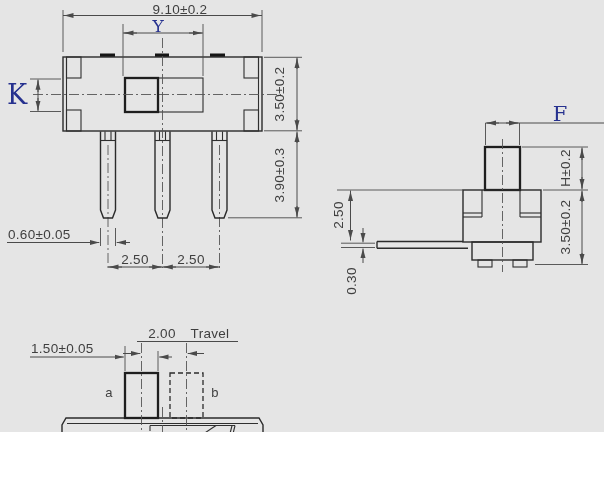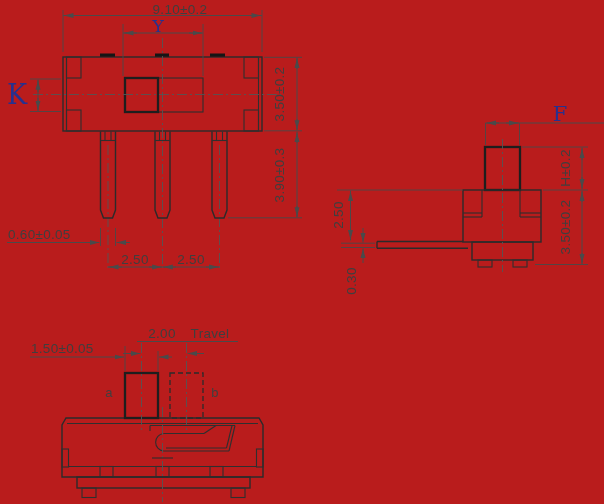--- a/index.html
+++ b/index.html
@@ -1,16 +1,16 @@
 <!DOCTYPE html>
 <html><head>
 <meta charset="utf-8">
 <style>
   html,body{margin:0;padding:0;background:#ffffff;}
-  #canvas{position:relative;width:604px;height:504px;background:#b91c1c;overflow:hidden;}
+  #canvas{position:relative;width:604px;height:432px;background:#e5e5e5;overflow:hidden;}
   svg{position:absolute;left:0;top:0;}
   .outline{stroke:#2b2b2b;stroke-width:1.4;fill:none;}
   .thick{stroke:#1e1e1e;stroke-width:2.3;fill:none;}
   .thin{stroke:#2f2f2f;stroke-width:1.1;fill:none;}
   .dim{stroke:#4a4a4a;stroke-width:1;fill:none;}
   .ext{stroke:#4a4a4a;stroke-width:0.9;fill:none;}
   .cl{stroke:#555;stroke-width:0.9;fill:none;stroke-dasharray:10 3 2 3;}
   .dashed{stroke:#2b2b2b;stroke-width:1.3;fill:none;stroke-dasharray:5 3;}
   .t{font-family:"Liberation Sans","DejaVu Sans",sans-serif;font-size:13px;fill:#3f3f3f;letter-spacing:0.4px;}
   .ts{font-family:"Liberation Sans","DejaVu Sans",sans-serif;font-size:13.5px;fill:#3f3f3f;letter-spacing:0.3px;}

